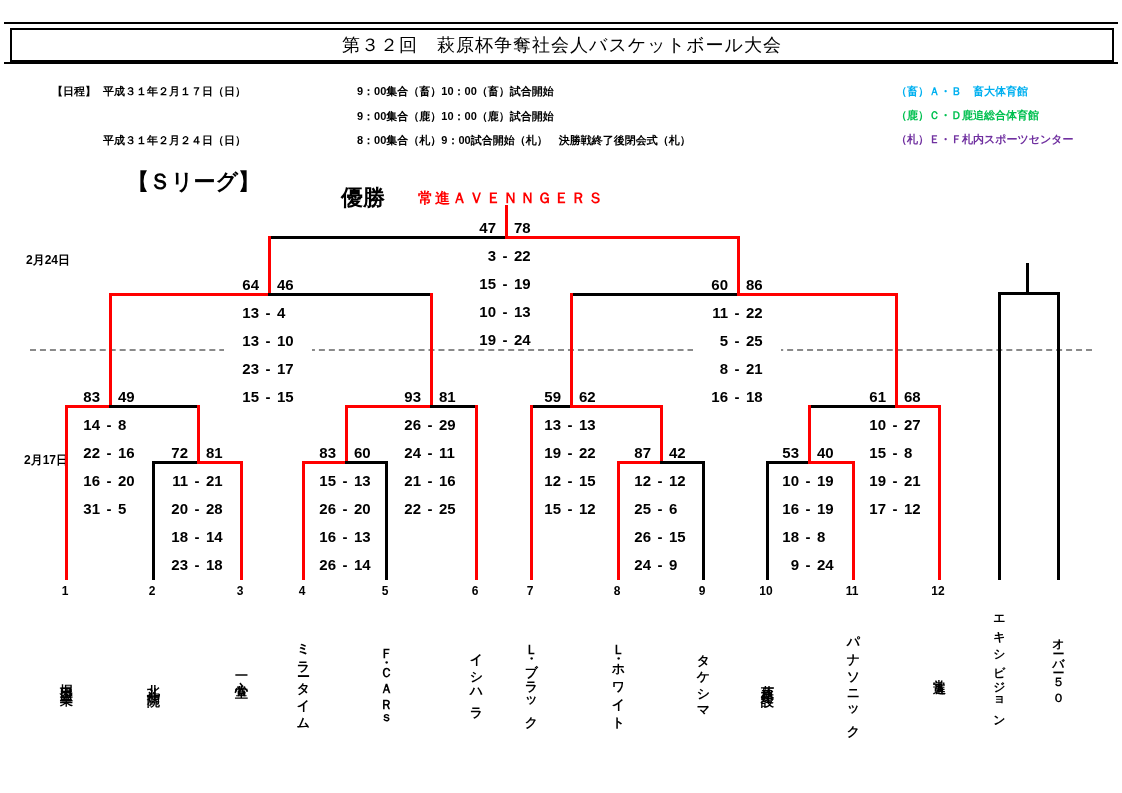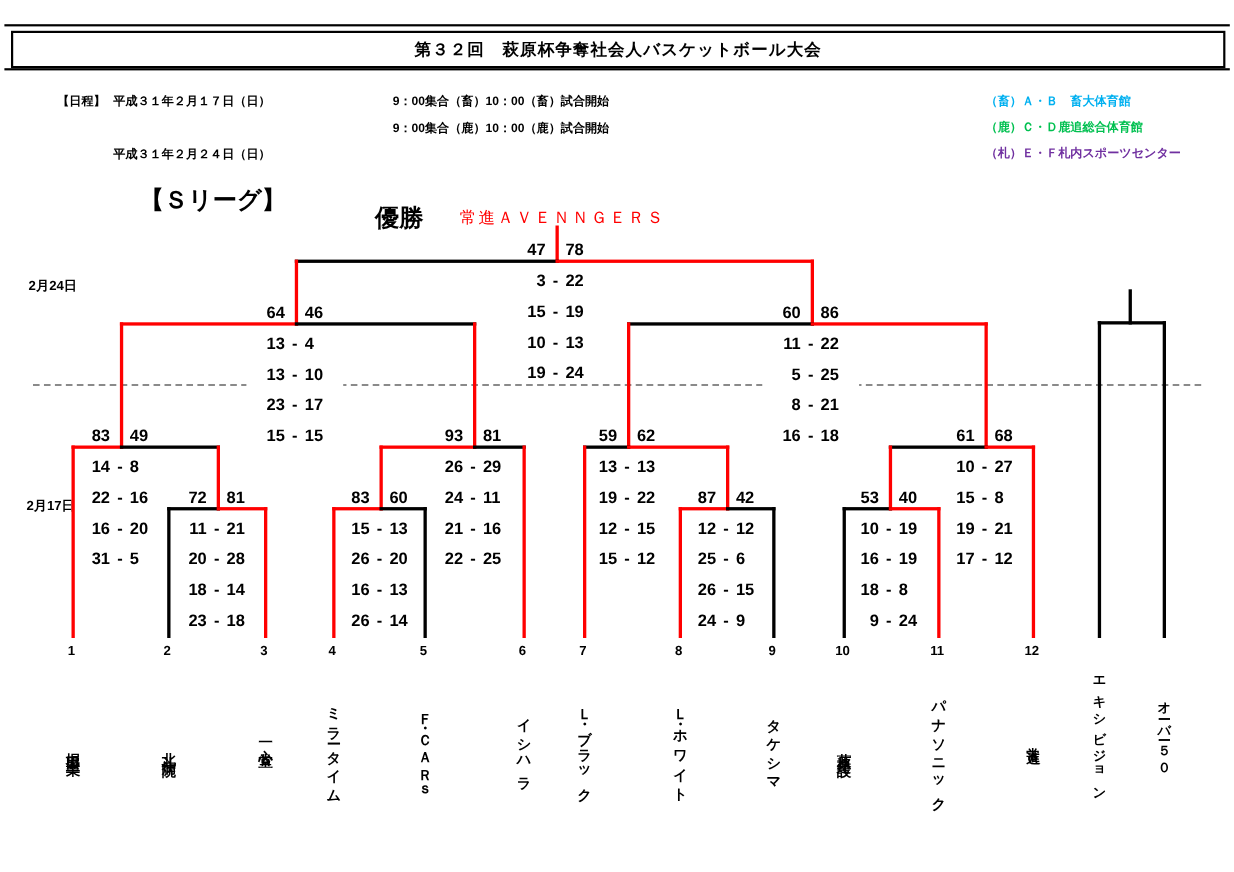--- a/index.html
+++ b/index.html
@@ -9,30 +9,30 @@
   
   .h{position:absolute;height:3px;background:#000;}
   .v{position:absolute;width:3px;background:#000;}
   .red{background:#f00;}
   .dashed{position:absolute;height:0;border-top:2px dashed #8a8a8a;z-index:1;}
 
   
   .toprule{position:absolute;left:4px;top:22px;width:1114px;height:2px;background:#000;}
   .titlebox{position:absolute;left:10px;top:28px;width:1100px;height:30px;border:2px solid #000;
             display:flex;align-items:center;justify-content:center;background:#fff;}
-  .titlebox span{font-size:15px;font-weight:bold;letter-spacing:1px;}
+  .titlebox span{font-size:18px;font-weight:normal;letter-spacing:1px;}
   .botrule{position:absolute;left:4px;top:62px;width:1114px;height:2px;background:#000;}
 
   
   .sch{position:absolute;font-size:11px;font-weight:bold;white-space:nowrap;}
   .venue{position:absolute;font-size:11px;font-weight:bold;white-space:nowrap;}
 
   
   .big{position:absolute;font-size:22px;font-weight:bold;white-space:nowrap;}
-  .winner{position:absolute;font-size:15px;font-weight:normal;color:#f00;letter-spacing:2px;white-space:nowrap;}
+  .winner{position:absolute;font-size:15px;font-weight:bold;color:#f00;letter-spacing:2px;white-space:nowrap;}
 
   .daylabel{position:absolute;font-size:12px;font-weight:bold;white-space:nowrap;}
 
   
   .match{position:absolute;width:88px;z-index:2;background:#fff;}
   .row{display:grid;grid-template-columns:1fr 18px 1fr;height:16px;line-height:16px;margin-bottom:12px;}
   .row:last-child{margin-bottom:0;}
   .row span{font-size:15px;font-weight:bold;}
   .row .l{text-align:right;}
   .row .m{text-align:center;}
@@ -54,20 +54,21 @@
   <div class="titlebox">
     <span>第３２回　萩原杯争奪社会人バスケットボール大会</span>
   </div>
   <div class="botrule"></div>
 
   <div class="sch" style="left:52px;top:84px">【日程】</div>
   <div class="sch" style="left:103px;top:84px">平成３１年２月１７日（日）</div>
   <div class="sch" style="left:357px;top:84px">9：00集合（畜）10：00（畜）試合開始</div>
   <div class="sch" style="left:357px;top:109px">9：00集合（鹿）10：00（鹿）試合開始</div>
   <div class="sch" style="left:103px;top:133px">平成３１年２月２４日（日）</div>
+  <div class="sch" style="left:357px;top:133px">8：00集合（札）9：00試合開始（札）　決勝戦終了後閉会式（札）</div>
 
   <div class="venue" style="left: 896px; top: 84px; color: rgb(0, 176, 240);">（畜）Ａ・Ｂ　畜大体育館</div>
   <div class="venue" style="left: 896px; top: 108px; color: rgb(0, 192, 80);">（鹿）Ｃ・Ｄ鹿追総合体育館</div>
   <div class="venue" style="left: 896px; top: 132px; color: rgb(112, 48, 160);">（札）Ｅ・Ｆ札内スポーツセンター</div>
 
   <div class="big" style="left:127px;top:167px">【Ｓリーグ】</div>
   <div class="big" style="left:341px;top:183px">優勝</div>
   <div class="winner" style="left:418px;top:189px">常進ＡＶＥＮＮＧＥＲＳ</div>
 
   <div class="daylabel" style="left:26px;top:252px">2月24日</div>

